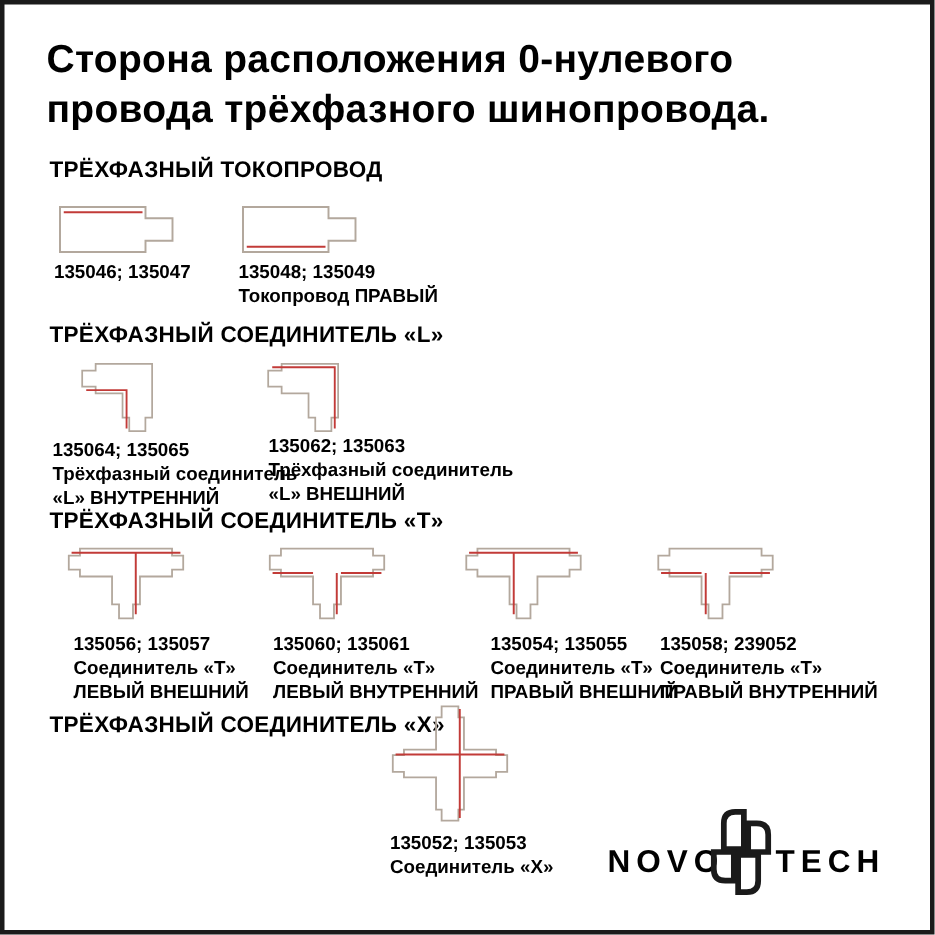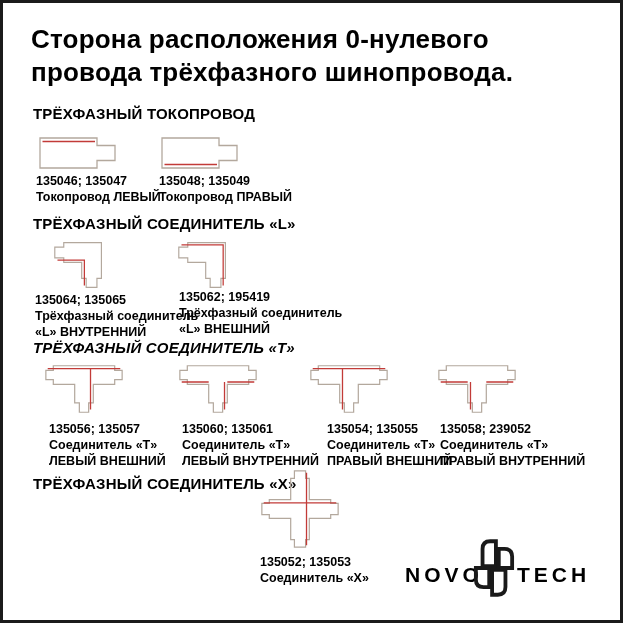--- a/index.html
+++ b/index.html
@@ -30,21 +30,20 @@
   </h1>
 
   <h2 class="h2" style="left:30px;top:102px;">ТРЁХФАЗНЫЙ ТОКОПРОВОД</h2>
 
   <svg class="diag" style="left:36px;top:133px;" width="78" height="34" viewBox="0 0 78 34">
     <path class="ol" d="M1,2 H58 V9.5 H76 V24.5 H58 V32 H1 Z"></path>
     <path class="rl" d="M3.5,5.5 H56"></path>
   </svg>
   <div class="lbl" style="left:33px;top:170px;">
     <span>135046; 135047</span>
-    <span>Токопровод ЛЕВЫЙ</span>
   </div>
 
   <svg class="diag" style="left:158px;top:133px;" width="78" height="34" viewBox="0 0 78 34">
     <path class="ol" d="M1,2 H58 V9.5 H76 V24.5 H58 V32 H1 Z"></path>
     <path class="rl" d="M3.5,28.5 H56"></path>
   </svg>
   <div class="lbl" style="left:156px;top:170px;">
     <span>135048; 135049</span>
     <span>Токопровод ПРАВЫЙ</span>
   </div>
@@ -59,26 +58,26 @@
     <span>135064; 135065</span>
     <span>Трёхфазный соединитель</span>
     <span>«L» ВНУТРЕННИЙ</span>
   </div>
 
   <svg class="diag" style="left:172px;top:236px;" width="56" height="52" viewBox="0 0 62 58">
     <path class="ol" d="M14,4 H56 V44 H51 V54 H39 V44 H34 V26 H14 V21 H4 V9 H14 Z"></path>
     <path class="rl" d="M7,6.5 H53.5 V52"></path>
   </svg>
   <div class="lbl" style="left:176px;top:286px;">
-    <span>135062; 195419</span>
+    <span>135062; 135063</span>
     <span>Трёхфазный соединитель</span>
     <span>«L» ВНЕШНИЙ</span>
   </div>
 
-  <h2 class="h2" style="left:30px;top:336px;font-style:italic;">ТРЁХФАЗНЫЙ СОЕДИНИТЕЛЬ «Т»</h2>
+  <h2 class="h2" style="left:30px;top:336px;">ТРЁХФАЗНЫЙ СОЕДИНИТЕЛЬ «Т»</h2>
 
   <svg class="diag" style="left:41px;top:357px;" width="80" height="58" viewBox="0 0 86 62">
     <path class="ol" d="M10,6 H76 V11 H84 V21 H76 V26 H53 V46 H48 V56 H38 V46 H33 V26 H10 V21 H2 V11 H10 Z"></path>
     <path class="rl" d="M4,9 H82 M50,9 V53"></path>
   </svg>
   <div class="lbl" style="left:46px;top:418px;">
     <span>135056; 135057</span>
     <span>Соединитель «Т»</span>
     <span>ЛЕВЫЙ ВНЕШНИЙ</span>
   </div>

